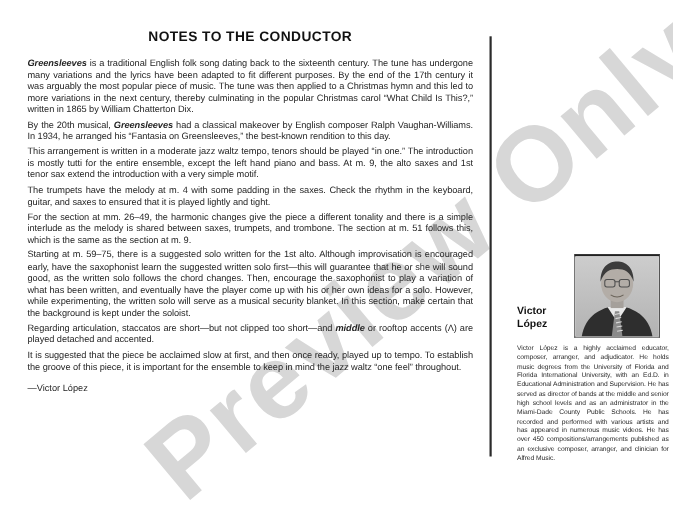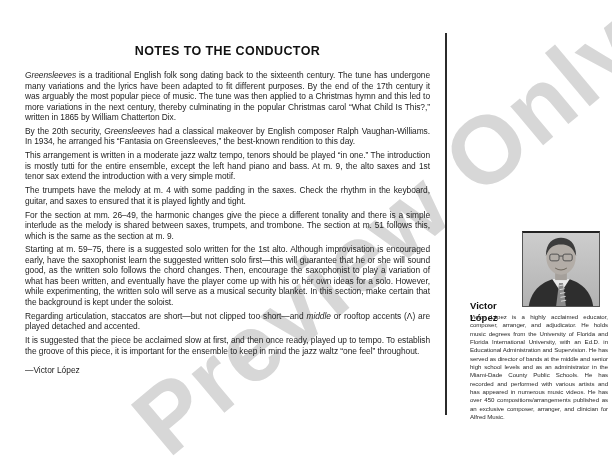--- a/index.html
+++ b/index.html
@@ -19,40 +19,40 @@
     font-size:96px;
     font-weight:bold;
     letter-spacing:2px;
     color:#d7d7d7;
     white-space:nowrap;
     z-index:0;
     user-select:none;
   }
   .main-col{
     position:absolute;
-    left:25px;top:44px;width:405px;
+    left:25px;top:26px;width:405px;
     z-index:1;
   }
   .title{
     font-size:12.5px;
     font-weight:bold;
     text-align:center;
     letter-spacing:0.4px;
     color:#111;
     margin:0 0 12px 0;
   }
   .body-text p{
     margin:0 0 3.4px 0;
     font-size:8.4px;
     line-height:10.5px;
     text-align:justify;
     letter-spacing:-0.05px;
     color:#242424;
   }
-  .body-text em{font-style:italic;}
+  .body-text em{font-style:italic;font-weight:bold;}
   .signature{
     margin-top:9px;
     padding-right:10px;
     font-size:8.4px;
     text-align:left;
     color:#242424;
   }
   .divider{
     position:absolute;
     left:445px;top:33px;
@@ -72,21 +72,20 @@
   .author-photo svg{display:block;width:100%;height:100%;}
   .author-name{
     position:absolute;
     left:470px;top:277px;
     width:50px;
     font-size:9.5px;
     font-weight:bold;
     line-height:11.5px;
     color:#111;
     z-index:1;
-    margin-top:23px;
   }
   .author-bio{
     position:absolute;
     left:470px;top:313px;
     width:138px;
     font-size:6.1px;
     line-height:8.35px;
     text-align:justify;
     letter-spacing:-0.05px;
     color:#2a2a2a;
@@ -97,21 +96,21 @@
 <body>
 
 <div class="page">
 
   <div class="watermark">Preview Only</div>
 
   <div class="main-col">
     <h1 class="title">NOTES TO THE CONDUCTOR</h1>
     <div class="body-text">
         <p><em>Greensleeves</em><span> is a traditional English folk song dating back to the sixteenth century. The tune has undergone many variations and the lyrics have been adapted to fit different purposes. By the end of the 17th century it was arguably the most popular piece of music. The tune was then applied to a Christmas hymn and this led to more variations in the next century, thereby culminating in the popular Christmas carol “What Child Is This?,” written in 1865 by William Chatterton Dix.</span></p>
-        <p><span>By the 20th security, </span><em>Greensleeves</em><span> had a classical makeover by English composer Ralph Vaughan-Williams. In 1934, he arranged his “Fantasia on Greensleeves,” the best-known rendition to this day.</span></p>
+        <p><span>By the 20th musical, </span><em>Greensleeves</em><span> had a classical makeover by English composer Ralph Vaughan-Williams. In 1934, he arranged his “Fantasia on Greensleeves,” the best-known rendition to this day.</span></p>
         <p><span>This arrangement is written in a moderate jazz waltz tempo, tenors should be played “in one.” The introduction is mostly tutti for the entire ensemble, except the left hand piano and bass. At m. 9, the alto saxes and 1st tenor sax extend the introduction with a very simple motif.</span></p>
         <p><span>The trumpets have the melody at m. 4 with some padding in the saxes. Check the rhythm in the keyboard, guitar, and saxes to ensured that it is played lightly and tight.</span></p>
         <p><span>For the section at mm. 26–49, the harmonic changes give the piece a different tonality and there is a simple interlude as the melody is shared between saxes, trumpets, and trombone. The section at m. 51 follows this, which is the same as the section at m. 9.</span></p>
         <p><span>Starting at m. 59–75, there is a suggested solo written for the 1st alto. Although improvisation is encouraged early, have the saxophonist learn the suggested written solo first—this will guarantee that he or she will sound good, as the written solo follows the chord changes. Then, encourage the saxophonist to play a variation of what has been written, and eventually have the player come up with his or her own ideas for a solo. However, while experimenting, the written solo will serve as a musical security blanket. In this section, make certain that the background is kept under the soloist.</span></p>
         <p><span>Regarding articulation, staccatos are short—but not clipped too short—and </span><em>middle</em><span> or rooftop accents (Λ) are played detached and accented.</span></p>
         <p><span>It is suggested that the piece be acclaimed slow at first, and then once ready, played up to tempo. To establish the groove of this piece, it is important for the ensemble to keep in mind the jazz waltz “one feel” throughout.</span></p>
       </div>
     <div class="signature">—Victor López</div>
   </div>
 

